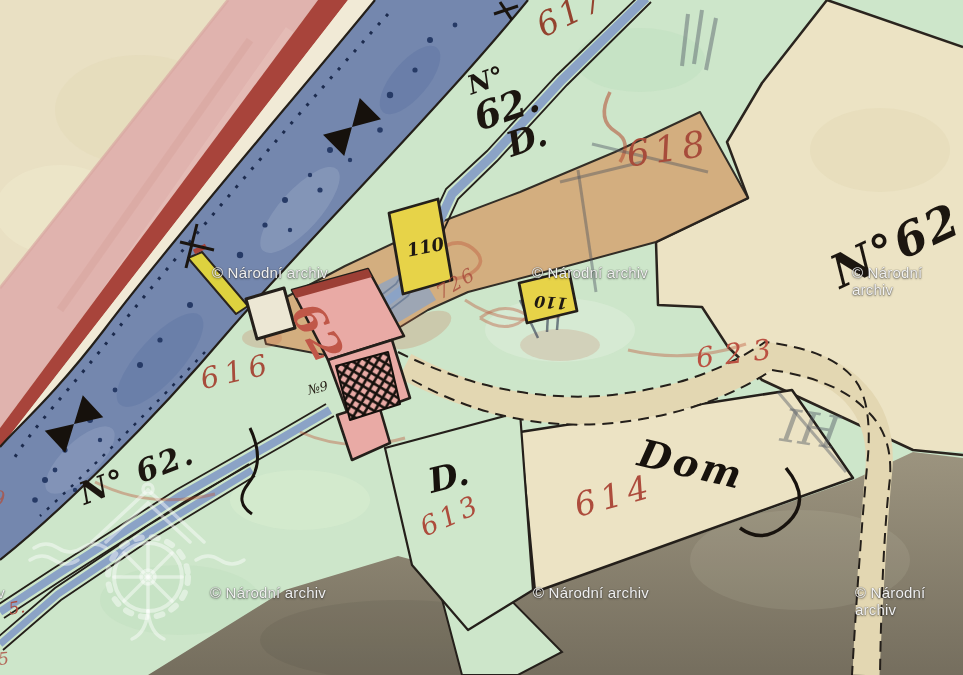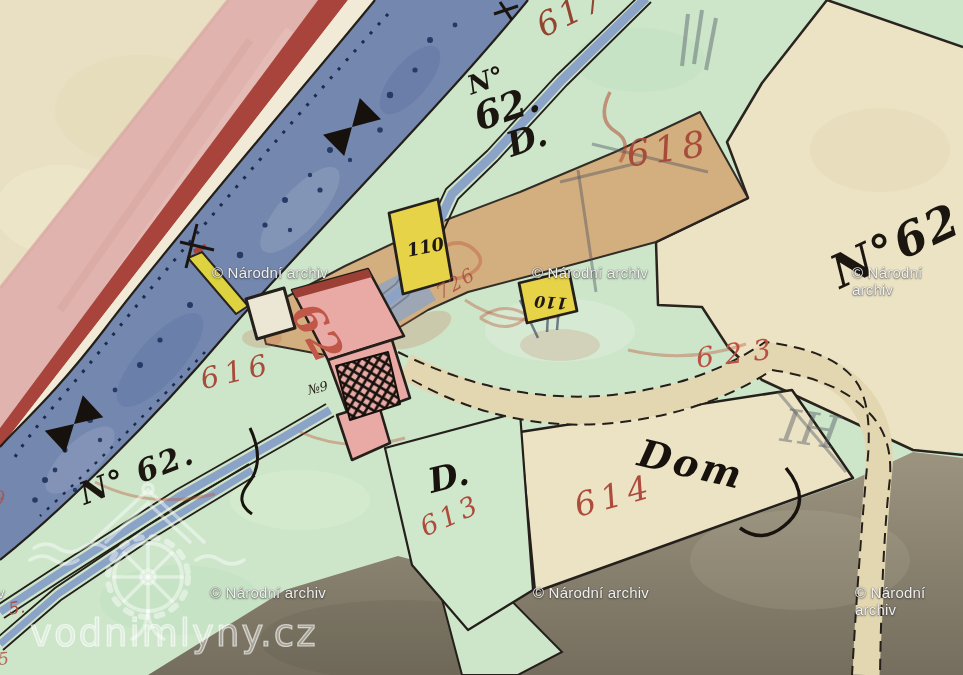--- a/index.html
+++ b/index.html
@@ -269,15 +269,14 @@
 <div class="lbl script scr-dom">Dom</div>
 <div class="lbl pen-ih">IH</div>
 
 <div class="wm wm1">© Národní archiv</div>
 <div class="wm wm2">© Národní archiv</div>
 <div class="wm wm3">© Národní archiv</div>
 <div class="wm wm4">© Národní archiv</div>
 <div class="wm wm5">© Národní archiv</div>
 <div class="wm wm6">© Národní archiv</div>
 <div class="wm wm7">© Národní archiv</div>
-<div class="site">vodnimlyny.cz</div>
 
 </div>
 
 </body></html>

